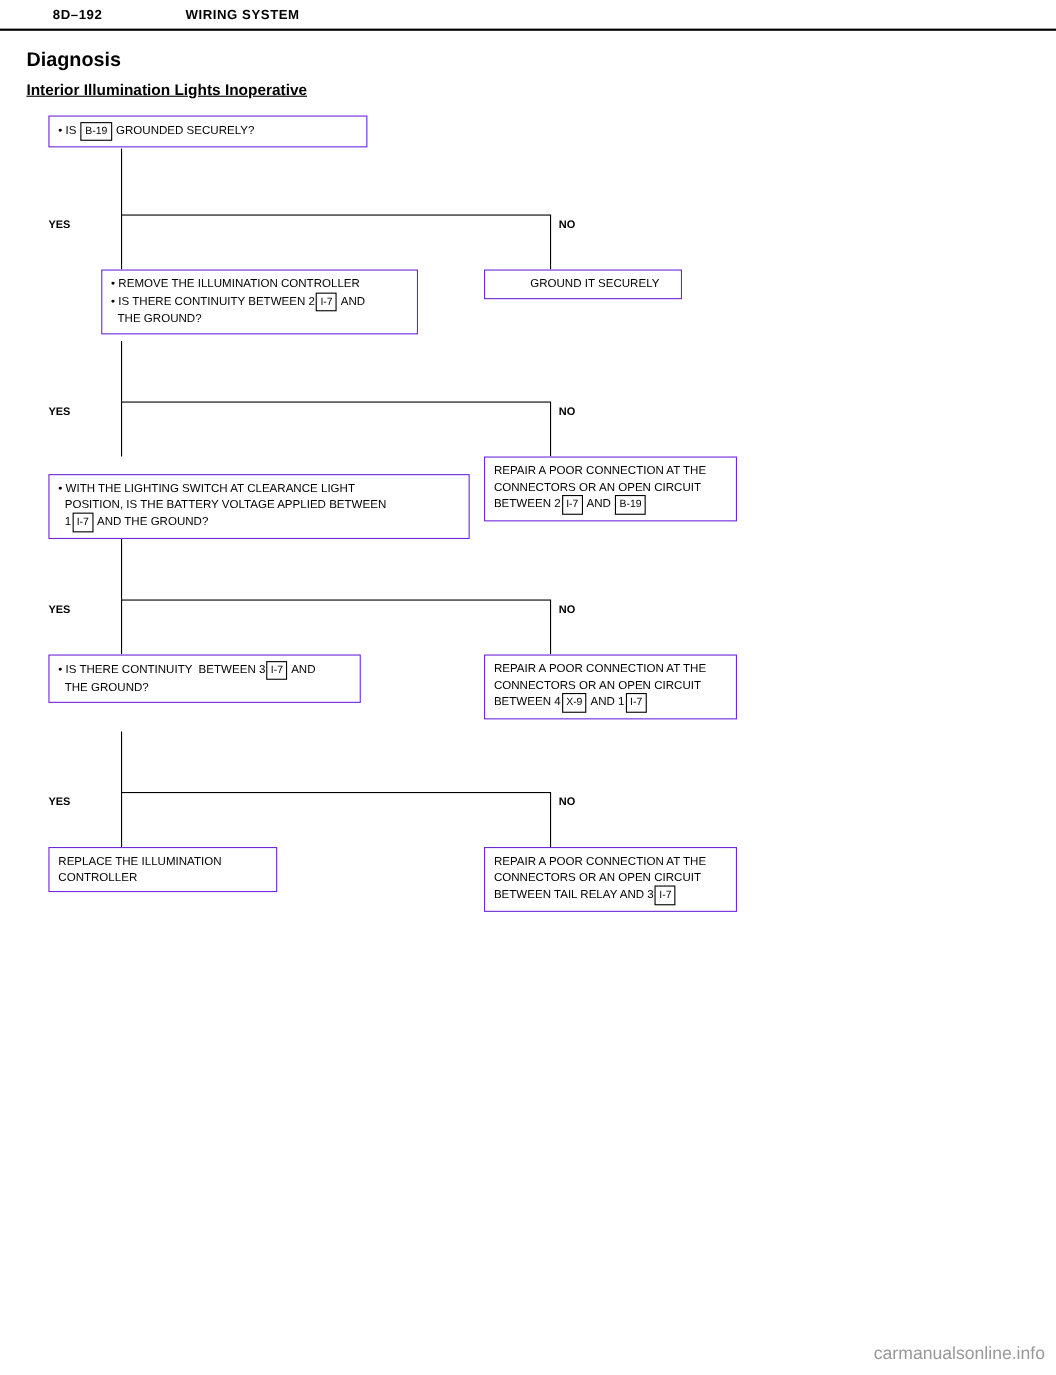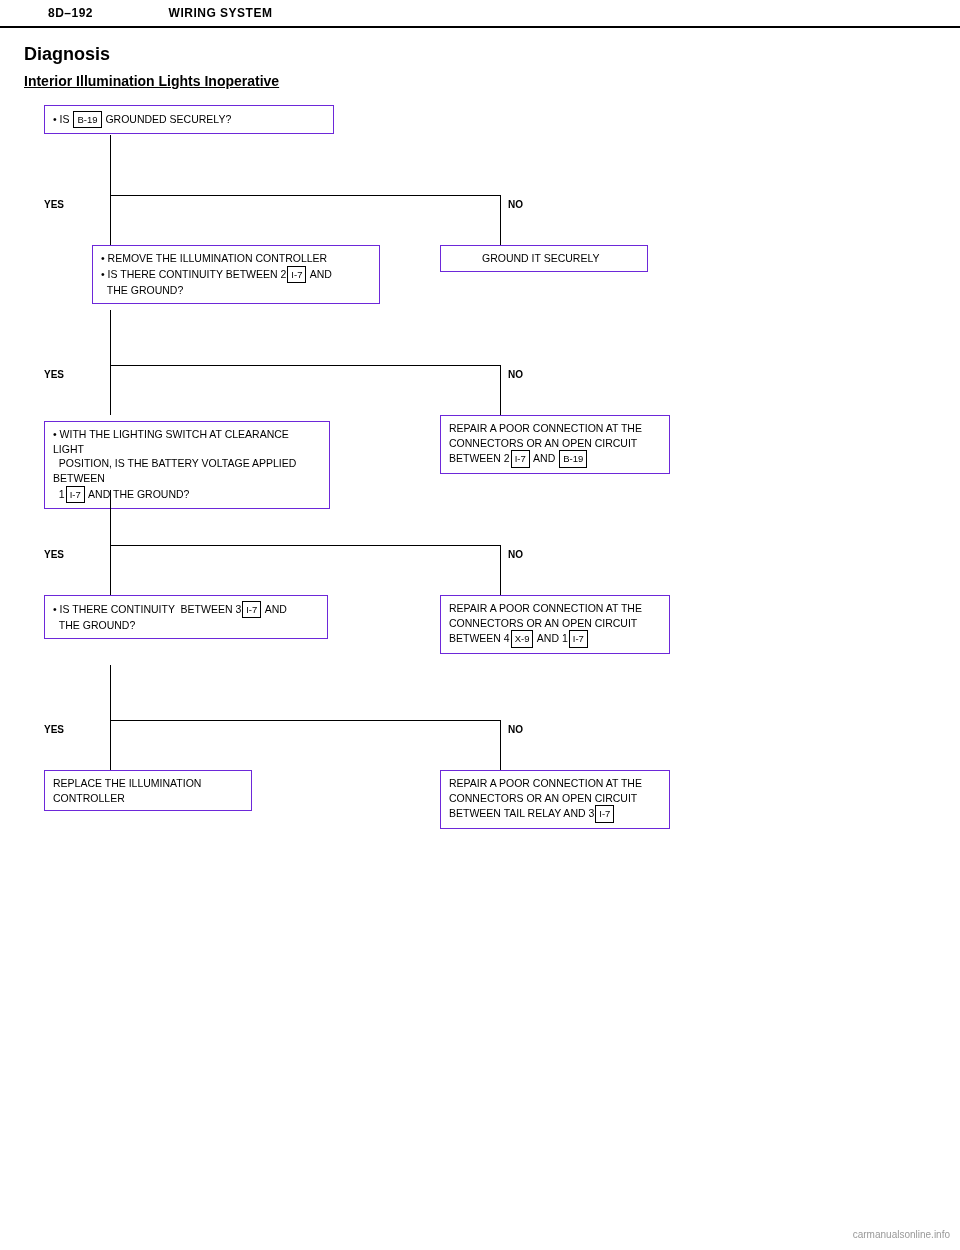--- a/index.html
+++ b/index.html
@@ -74,21 +74,21 @@
     }
     .yes-label, .no-label {
       position: absolute;
       font-size: 10px;
       font-weight: bold;
     }
     .watermark {
       position: fixed;
       bottom: 10px;
       right: 10px;
-      font-size: 10px;
+      font-size: 16px;
       color: #999;
     }
   </style>
 </head>
 <body>
 
 <div class="page-header">
   <span class="page-header-title">8D–192</span>
   <span class="page-header-title">&nbsp;&nbsp;&nbsp;</span>
   <span class="page-header-title">WIRING SYSTEM</span>
@@ -113,34 +113,34 @@
     <div class="no-label" style="left:478px; top:94px;">NO</div>
 
     <div class="line-v" style="left:80px; top:90px; height:50px;"></div>
     <div class="fc-item box" style="left:14px; top:140px; width:288px;margin-left:48px;">
       • REMOVE THE ILLUMINATION CONTROLLER<br>
       • IS THERE CONTINUITY BETWEEN 2<span class="ref-box">I-7</span> AND<br>
       &nbsp;&nbsp;THE GROUND?
     </div>
 
     <div class="line-v" style="left:470px; top:90px; height:50px;"></div>
-    <div class="fc-item box" style="left:410px; top:140px; width:208px;padding-left:41px;">
+    <div class="fc-item box" style="left:410px; top:140px; width:180px;padding-left:41px;">
       GROUND IT SECURELY
     </div>
 
     <div class="line-v" style="left:80px; top:205px; height:55px;"></div>
 
     <div class="line-h" style="left:80px; top:260px; width:390px;"></div>
 
     <div class="yes-label" style="left:14px; top:264px;">YES</div>
 
     <div class="no-label" style="left:478px; top:264px;">NO</div>
 
     <div class="line-v" style="left:80px; top:260px; height:50px;"></div>
-    <div class="fc-item box" style="left:14px; top:316px; width:286px;">
+    <div class="fc-item box" style="left:14px; top:326px; width:383px;">
       • WITH THE LIGHTING SWITCH AT CLEARANCE LIGHT<br>
       &nbsp;&nbsp;POSITION, IS THE BATTERY VOLTAGE APPLIED BETWEEN<br>
       &nbsp;&nbsp;1<span class="ref-box">I-7</span> AND THE GROUND?
     </div>
 
     <div class="line-v" style="left:470px; top:260px; height:50px;"></div>
     <div class="fc-item box" style="left:410px; top:310px; width:230px;">
       REPAIR A POOR CONNECTION AT THE<br>
       CONNECTORS <span class="underline">OR</span> AN <span class="underline">OPEN</span> CIRCUIT<br>
       BETWEEN 2<span class="ref-box">I-7</span> AND <span class="ref-box">B-19</span>

